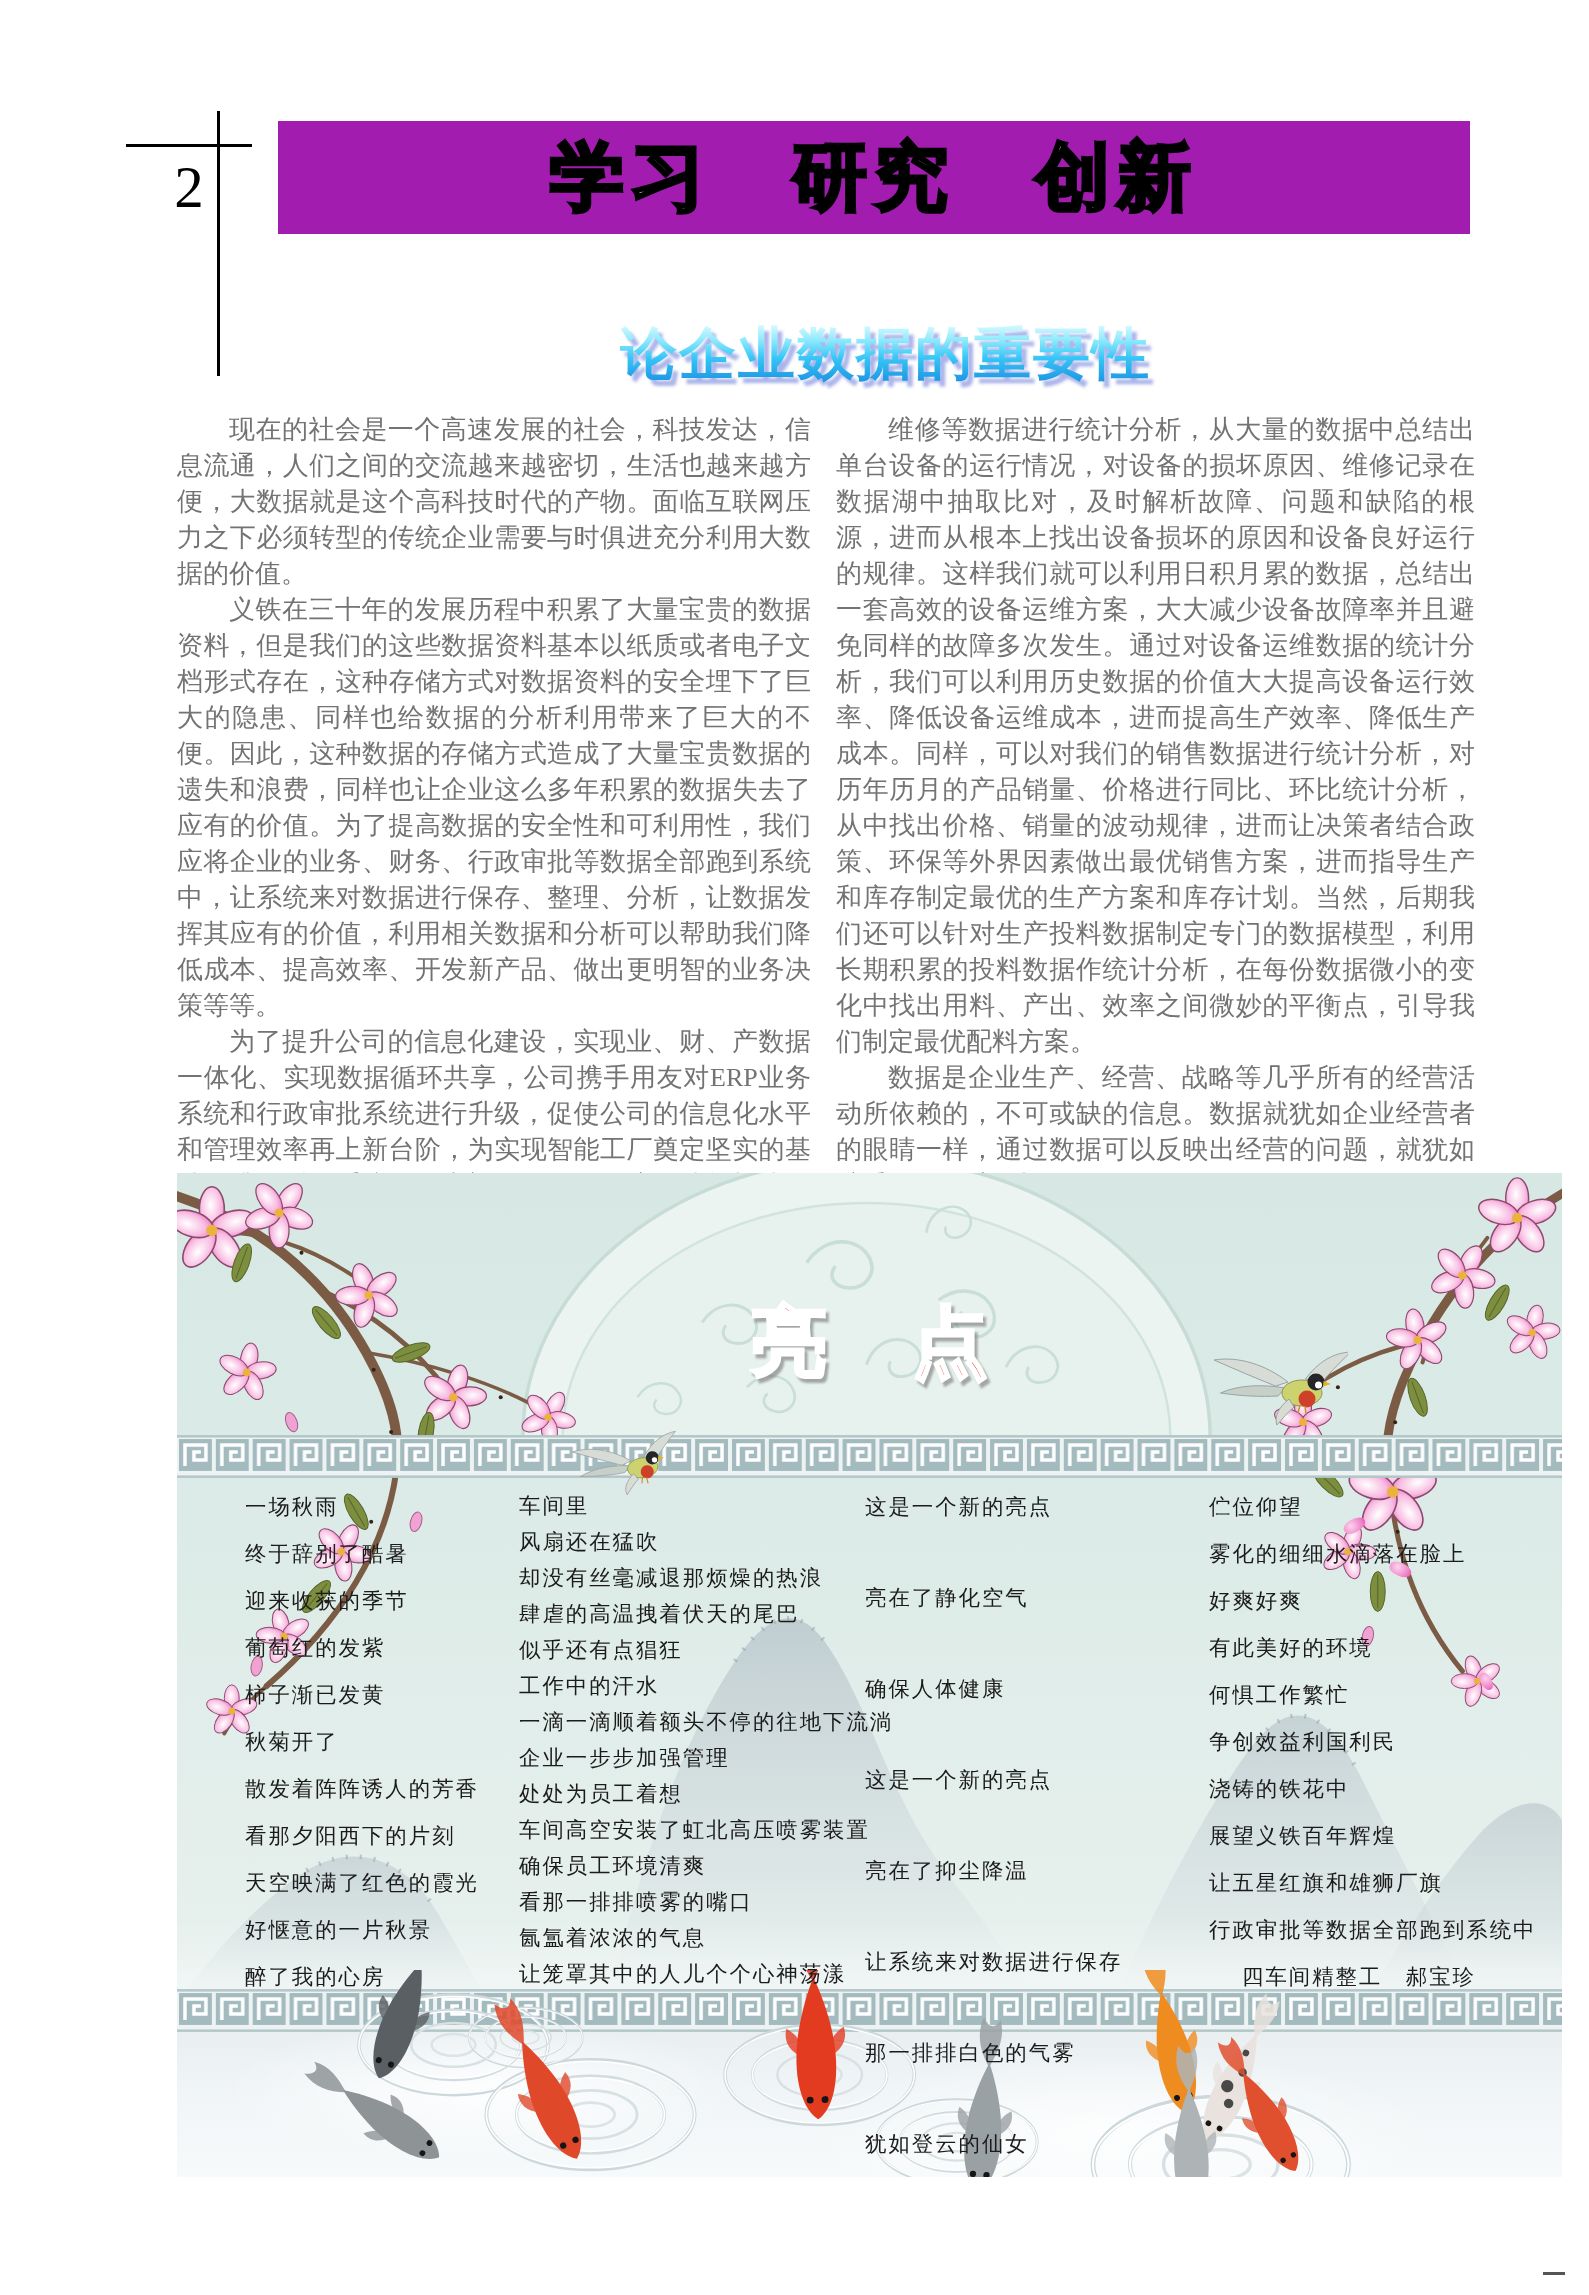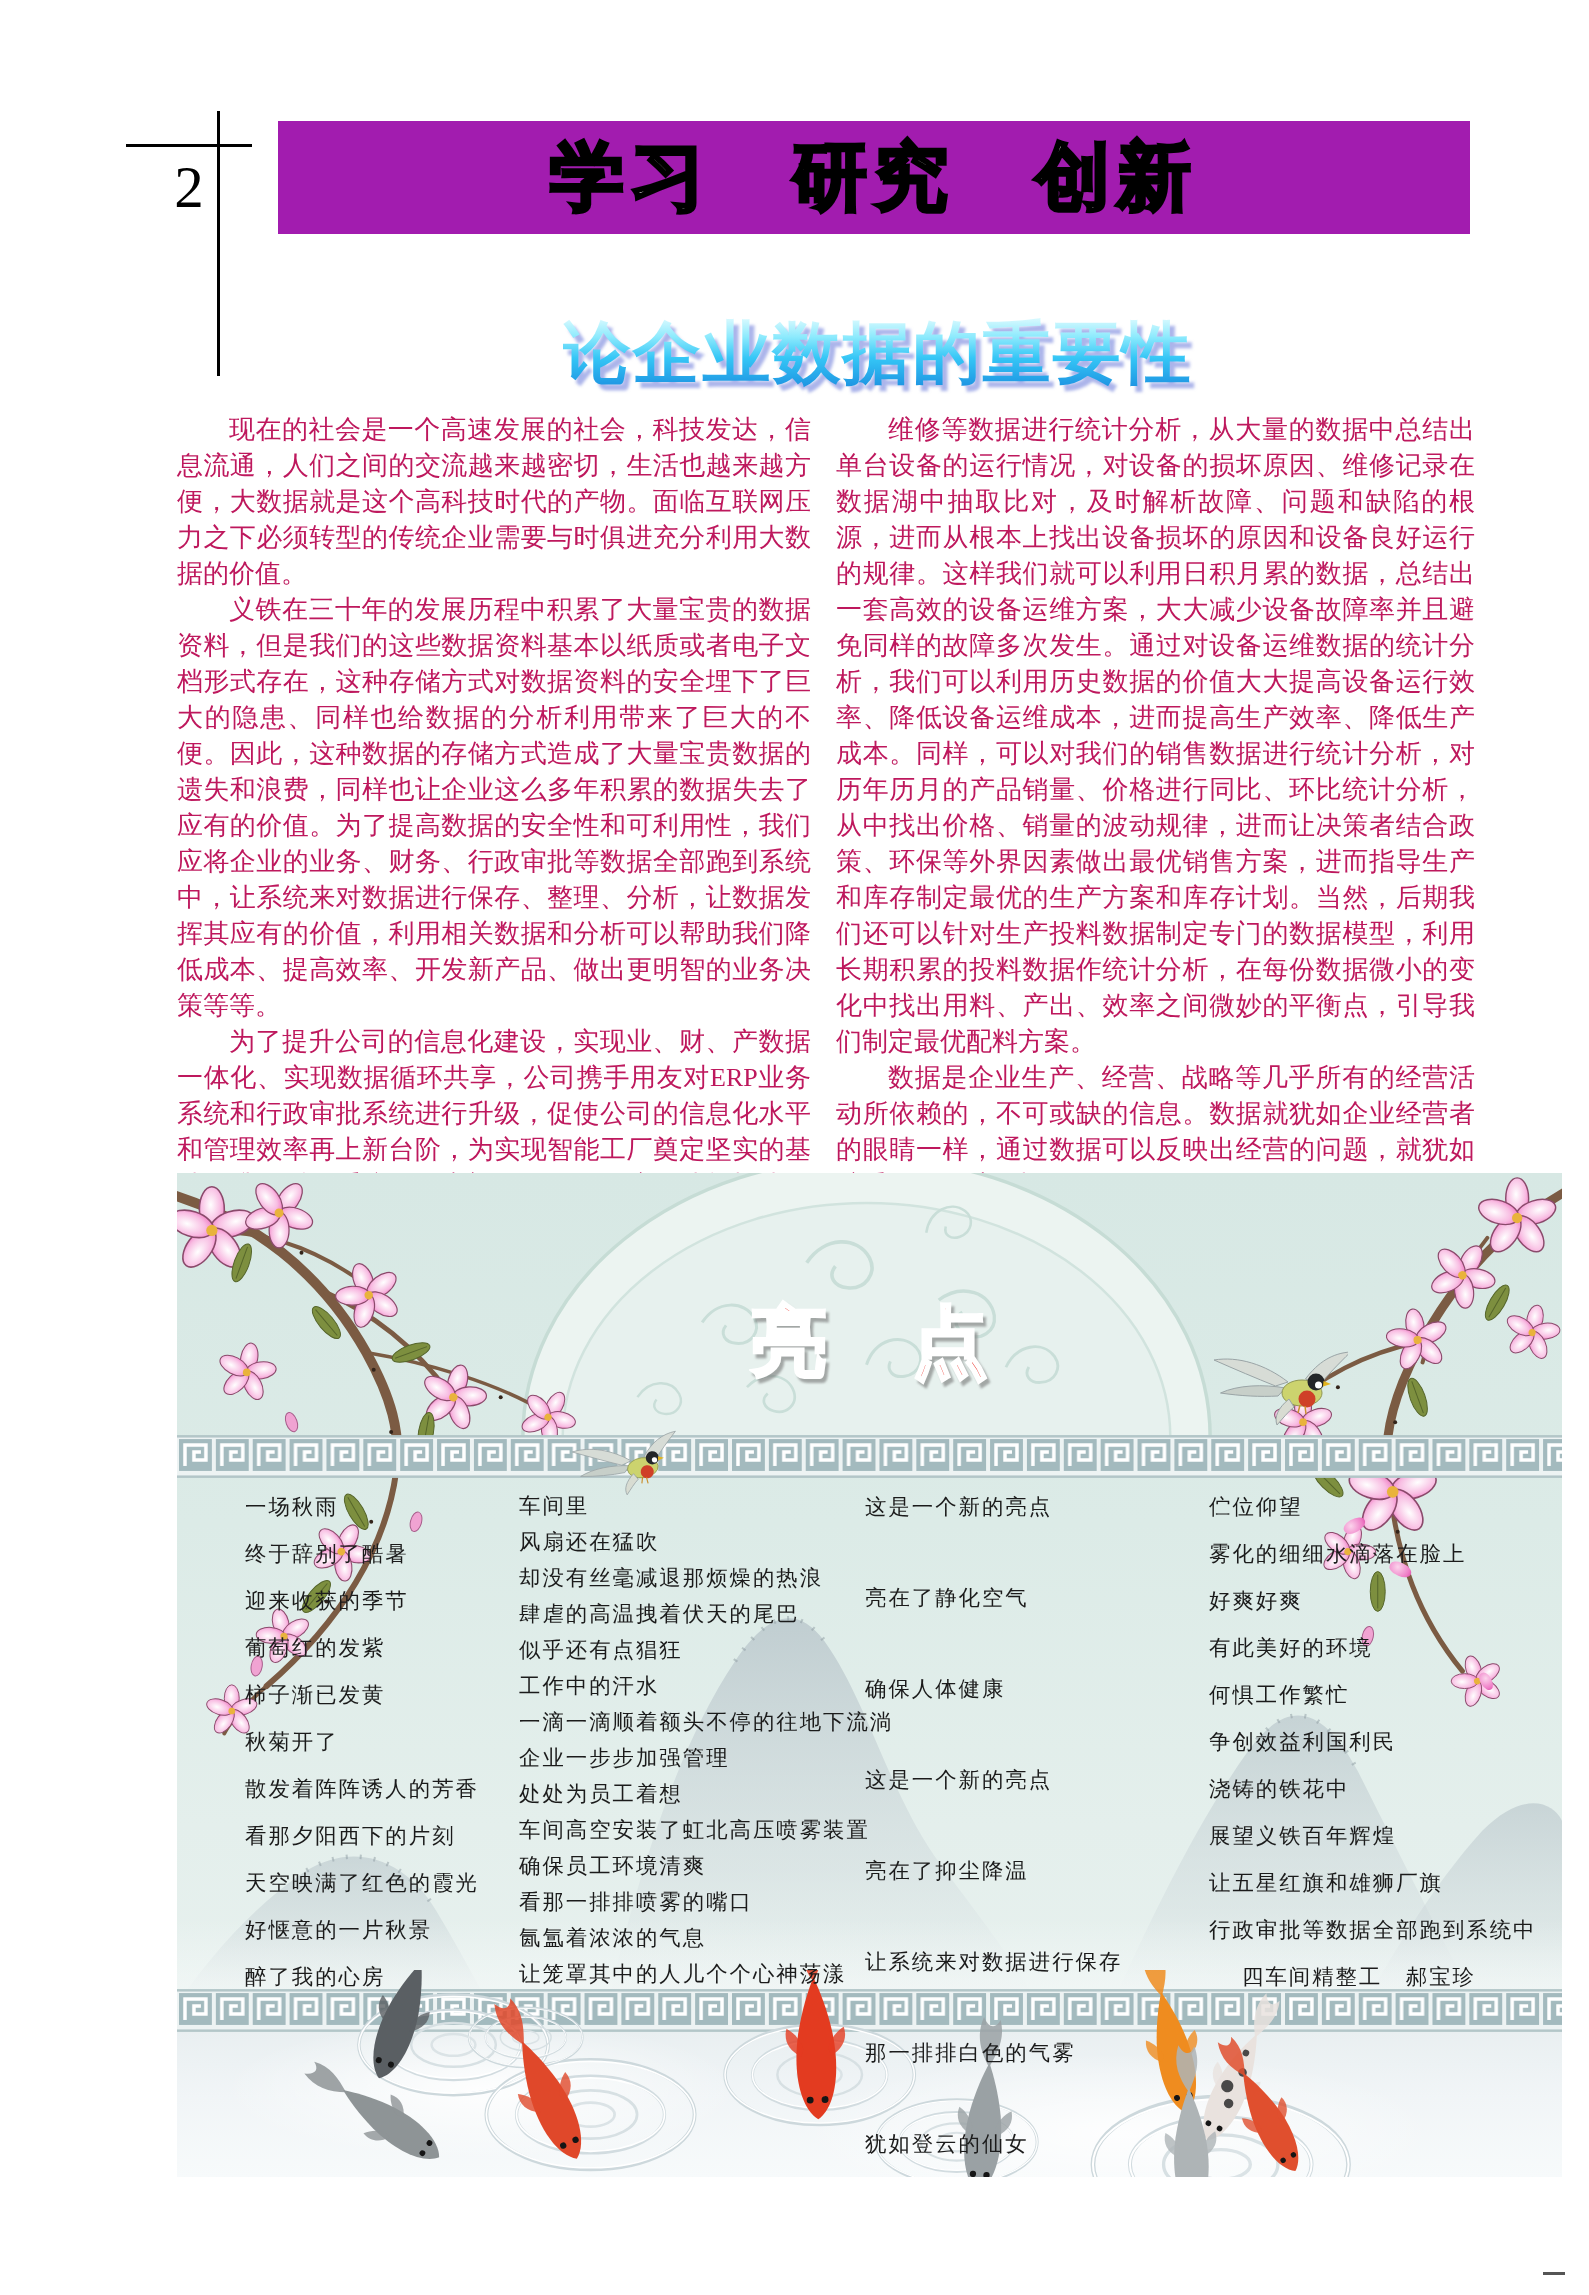--- a/index.html
+++ b/index.html
@@ -13,28 +13,28 @@
     font:59px/1.05 "Liberation Serif",serif;color:#000;}
   .corner-mark{position:absolute;left:1543px;top:2272px;width:22px;height:3px;background:#555;}
 
   
   .banner{position:absolute;left:278px;top:121px;width:1192px;height:113px;background:#a21caf;
     display:flex;align-items:center;justify-content:center;}
   .banner-text{font-family:"Liberation Sans",sans-serif;font-weight:bold;font-size:74px;
     letter-spacing:7px;color:#fff;-webkit-text-stroke:3.5px #000;white-space:pre;}
 
   
-  .article-title{position:absolute;left:177px;top:305px;width:1385px;margin:8px;text-align:center;
-    font-family:"Liberation Sans",sans-serif;font-weight:bold;font-size:68px;line-height:1.15;letter-spacing:2px;}
+  .article-title{position:absolute;left:177px;top:305px;width:1385px;margin:16px;text-align:center;
+    font-family:"Liberation Sans",sans-serif;font-weight:bold;font-size:57px;line-height:1.15;letter-spacing:2px;}
   .article-title span{background:linear-gradient(180deg,#eafdff 0%,#8deafd 30%,#35c6f6 58%,#1b8fe0 100%);
     -webkit-background-clip:text;background-clip:text;color:transparent;
     filter:drop-shadow(5px 6px 1.5px rgba(88,106,214,.5));}
 
   
-  .col{position:absolute;top:412px;font-size:26px;line-height:36px;text-align:justify;color:#be185d;}
+  .col{position:absolute;top:412px;font-size:26px;line-height:36px;text-align:justify;color:#737373;}
   .col p{margin:0;text-indent:52px;}
   .col-left{left:177px;width:634px;}
   .col-right{left:836px;width:639px;}
   .sig{text-align:right;text-indent:0!important;margin-top:13px!important;padding-right:17px;}
 
   
   .panel{position:absolute;left:177px;top:1173px;width:1385px;height:1004px;overflow:hidden;
     background:linear-gradient(180deg,#d7e8e4 0%,#dcebe7 35%,#e4efec 65%,#eaf2f0 100%);}
   .arch{position:absolute;left:311px;top:0;z-index:1;}
   .mountains{position:absolute;left:0;top:299px;z-index:2;}

